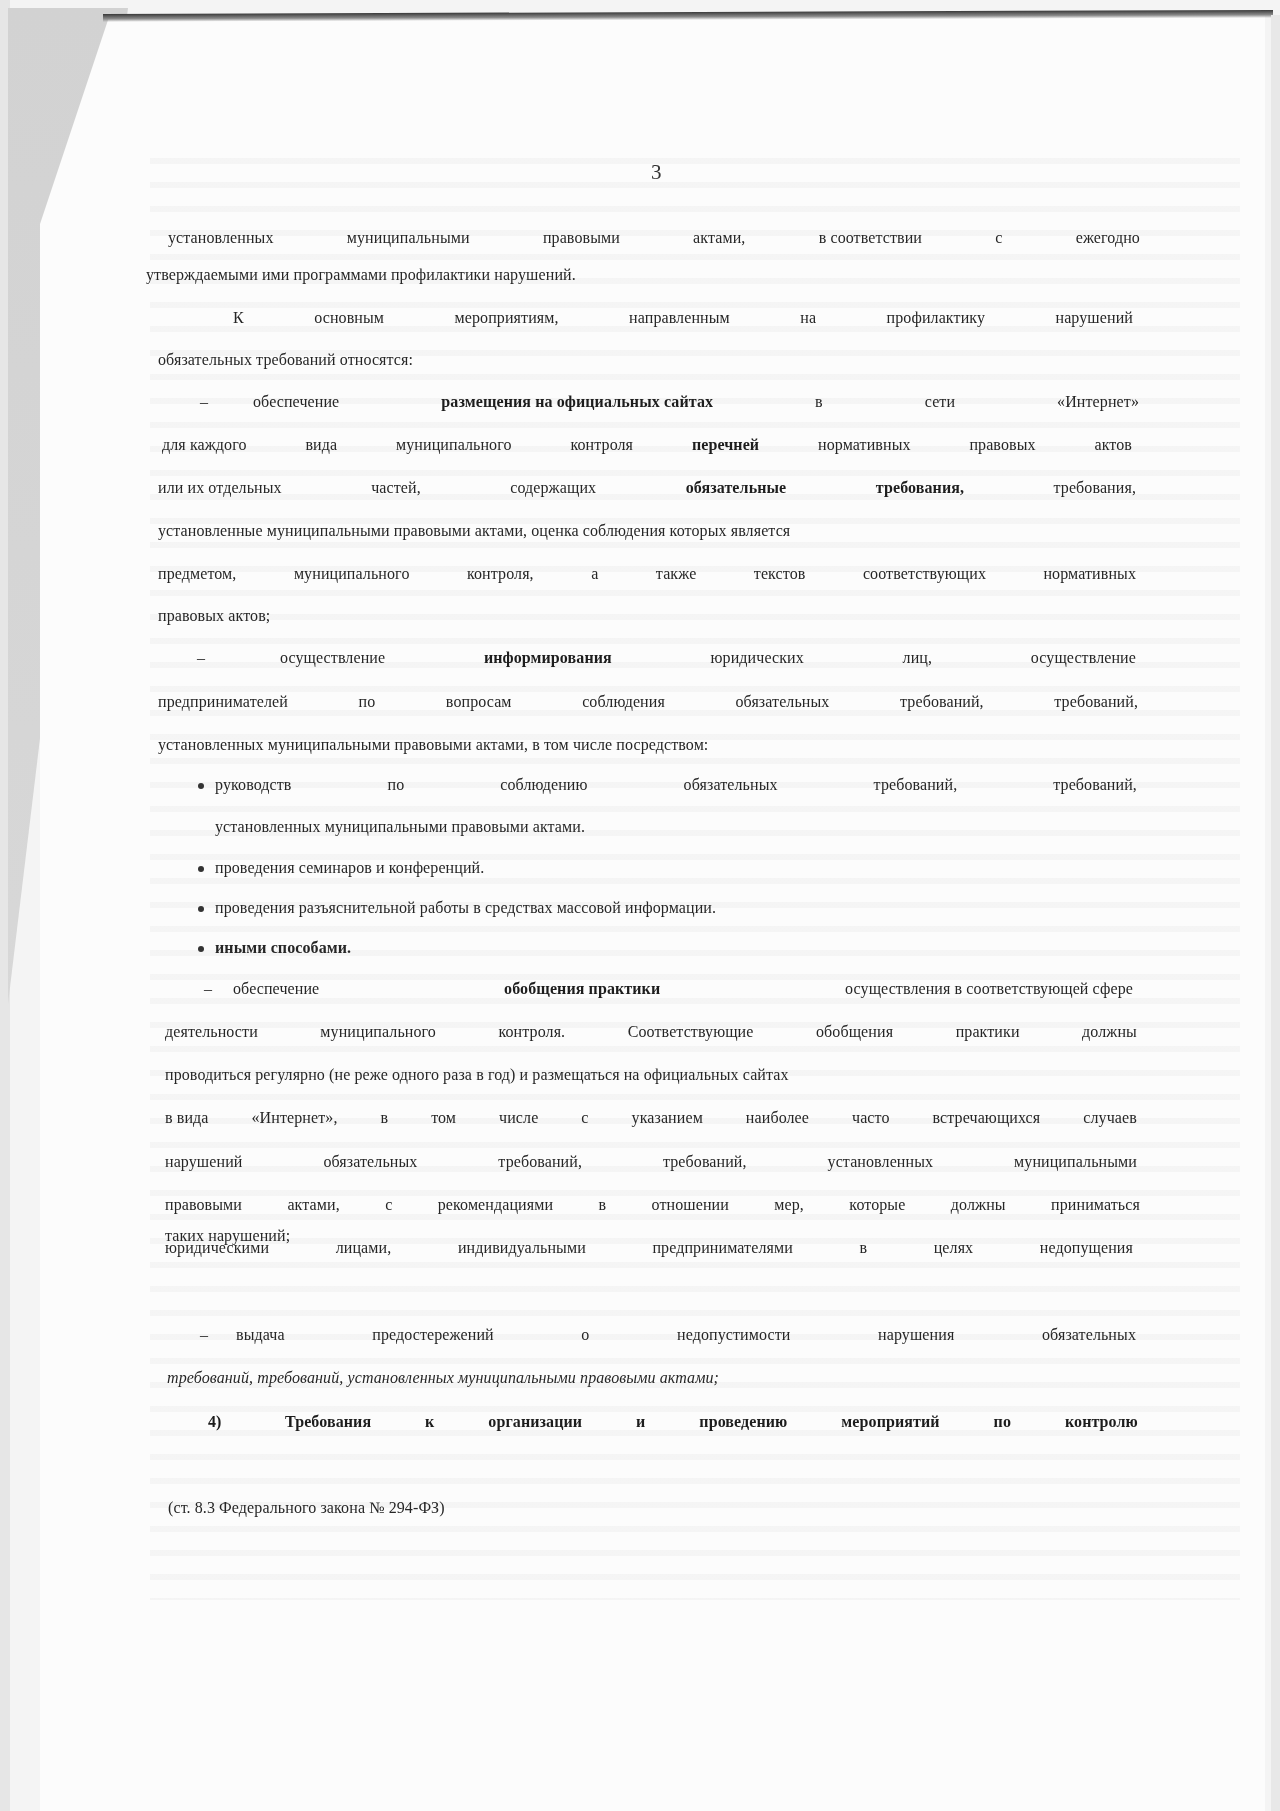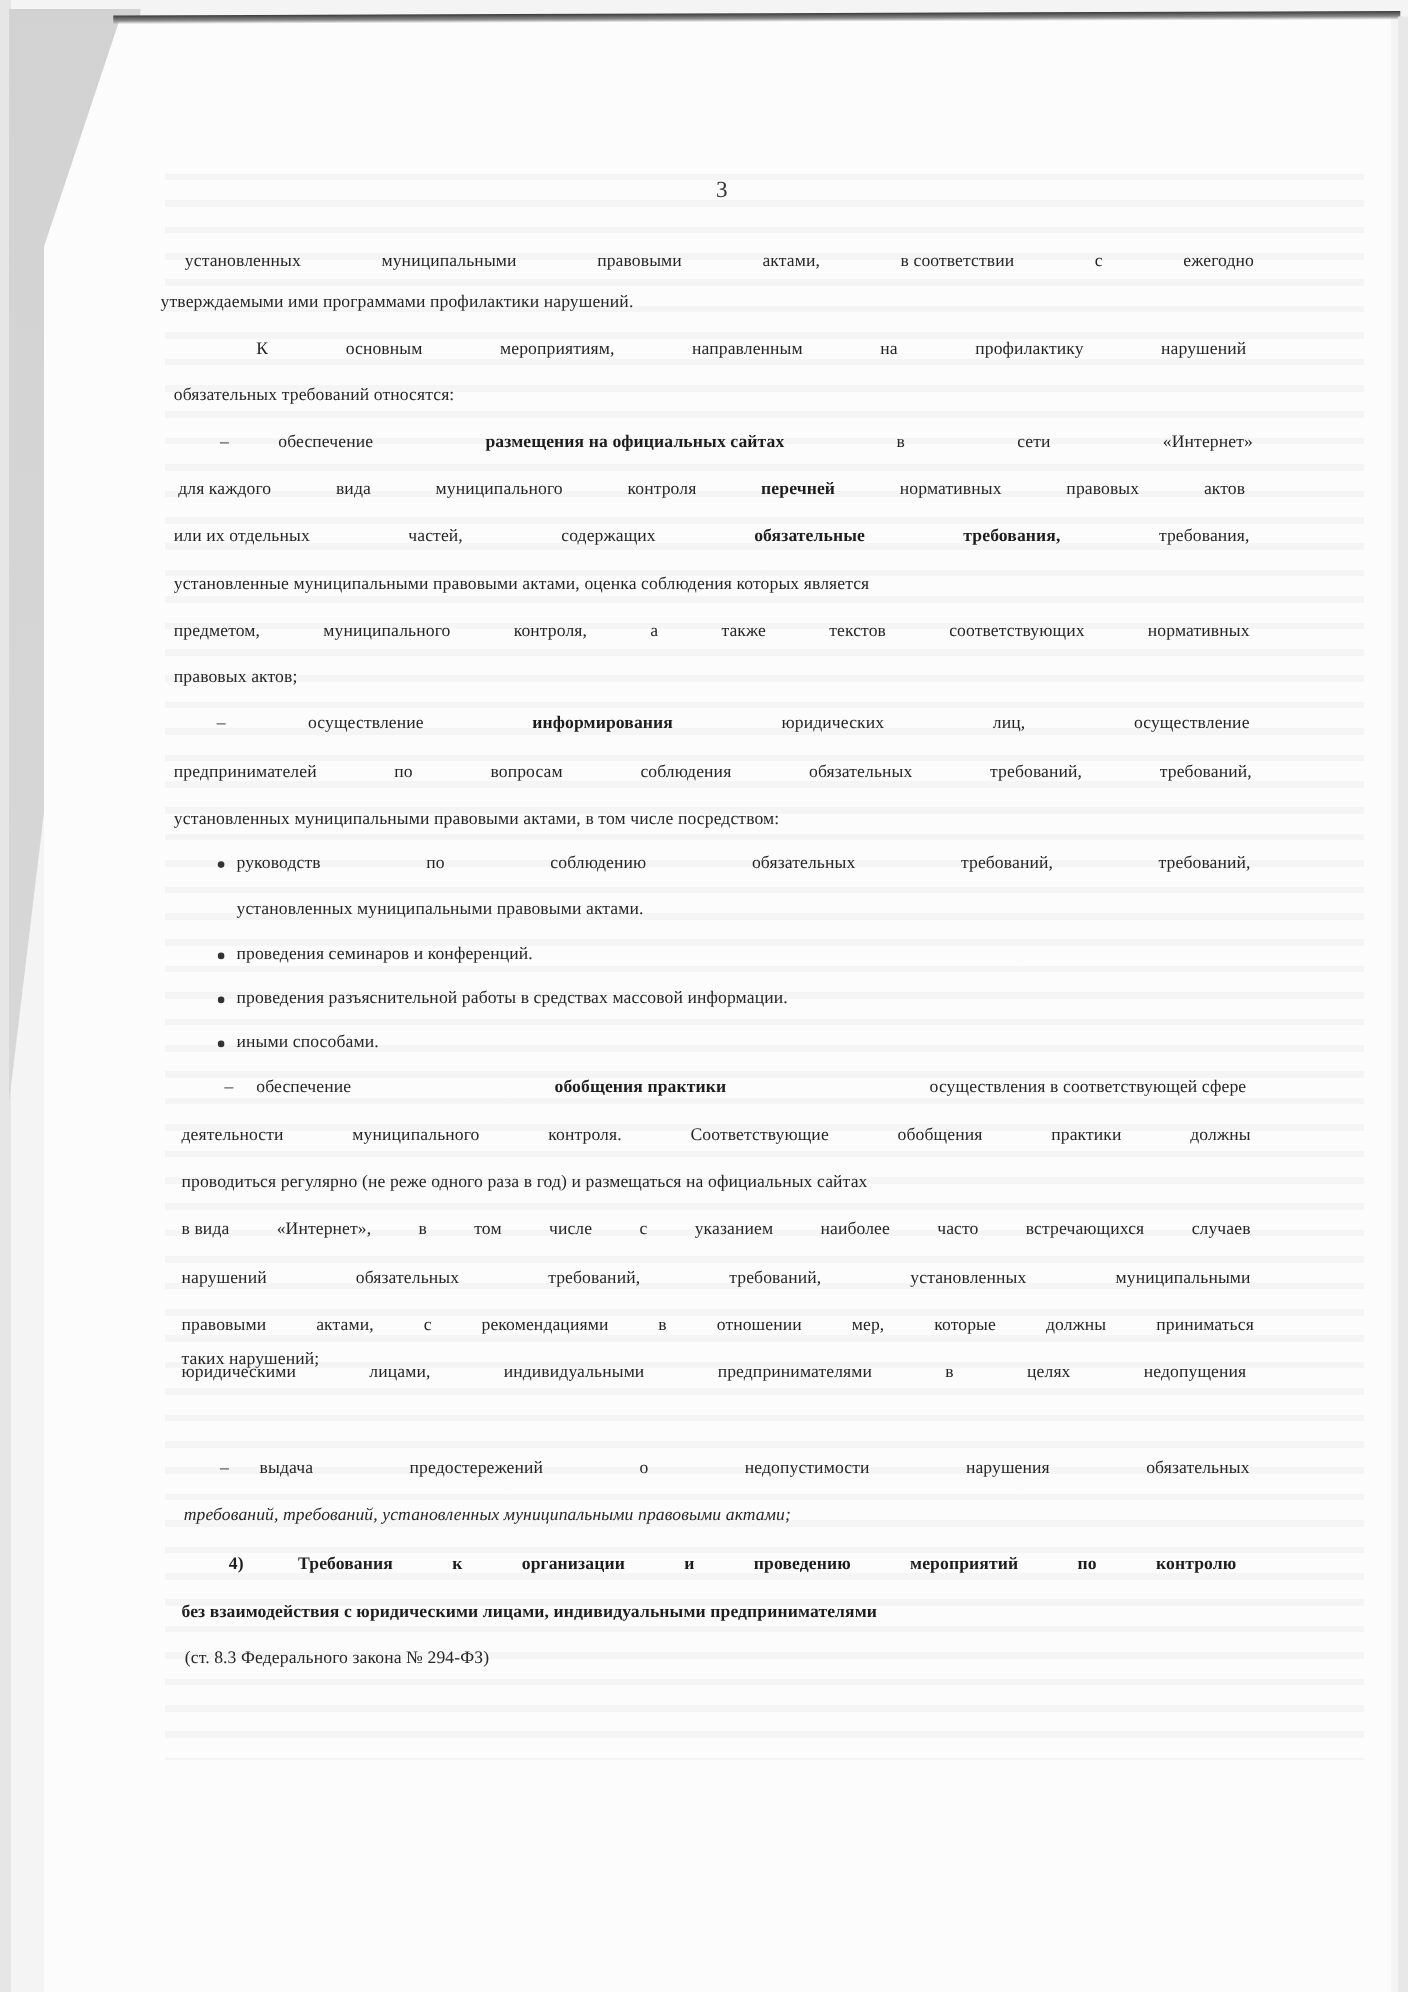--- a/index.html
+++ b/index.html
@@ -164,21 +164,21 @@
   </div>
   <div class="line" style="left:215px; top:815px;">установленных муниципальными правовыми актами.</div>
 
   <div class="bullet" style="left:198px; top:866px;"></div>
   <div class="line" style="left:215px; top:856px;">проведения семинаров и конференций.</div>
 
   <div class="bullet" style="left:198px; top:906px;"></div>
   <div class="line" style="left:215px; top:896px;">проведения разъяснительной работы в средствах массовой информации.</div>
 
   <div class="bullet" style="left:198px; top:946px;"></div>
-  <div class="line" style="left:215px; top:936px;">иными способами.</div>
+  <div class="line" style="left:215px; top:936px;font-weight:bold;">иными способами.</div>
 
   <div class="line" style="left:204px; top:977px;">–</div>
   <div class="line justify" style="left:233px; top:977px; width:900px;">
     <span>обеспечение</span>
     <span class="bold">обобщения практики</span>
     <span>осуществления в соответствующей сфере</span>
   </div>
   <div class="line justify" style="left:165px; top:1020px; width:972px;">
     <span>деятельности</span>
     <span>муниципального</span>
@@ -238,26 +238,25 @@
     <span>выдача</span>
     <span>предостережений</span>
     <span>о</span>
     <span>недопустимости</span>
     <span>нарушения</span>
     <span>обязательных</span>
   </div>
   <div class="line" style="left:167px; top:1366px;font-style:italic;">требований, требований, установленных муниципальными правовыми актами;</div>
 
   <div class="line bold" style="left:208px; top:1410px;">4)</div>
-  <div class="line justify bold" style="left:271px; top:1410px; width:853px;gap:14px;">
+  <div class="line justify bold" style="left:285px; top:1410px; width:853px;gap:14px;">
     <span>Требования</span>
     <span>к</span>
     <span>организации</span>
     <span>и</span>
     <span>проведению</span>
     <span>мероприятий</span>
     <span>по</span>
     <span>контролю</span>
   </div>
-  <div class="line bold" style="left:165px; top:1454px;">без взаимодействия с юридическими лицами, индивидуальными предпринимателями</div>
 
   <div class="line" style="left:168px; top:1496px;">(ст. 8.3 Федерального закона № 294-ФЗ)</div>
 </div>
 
 </body></html>

